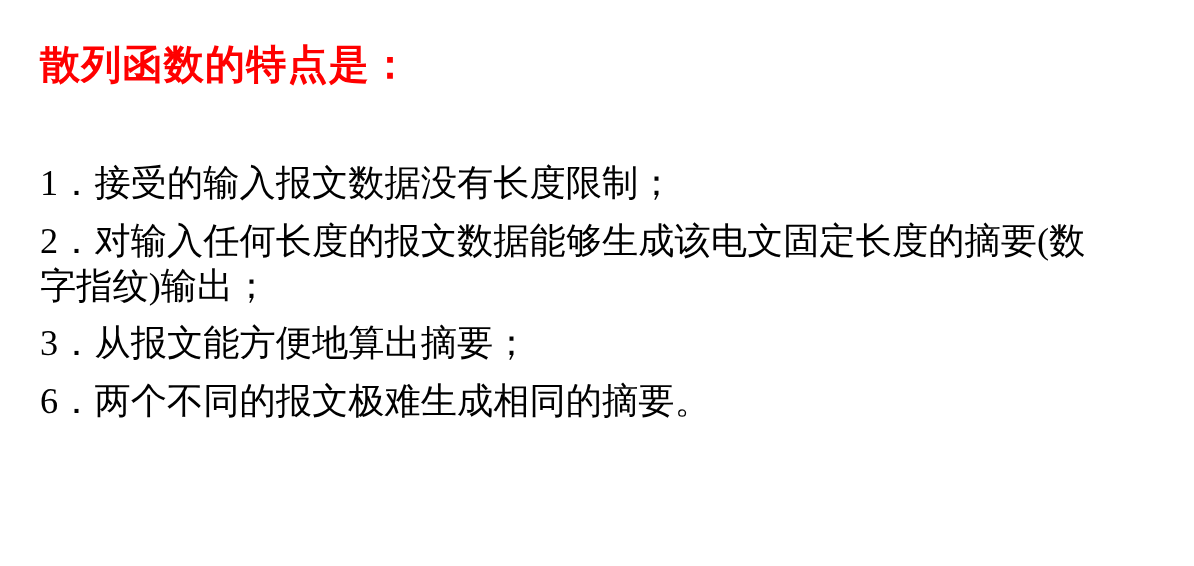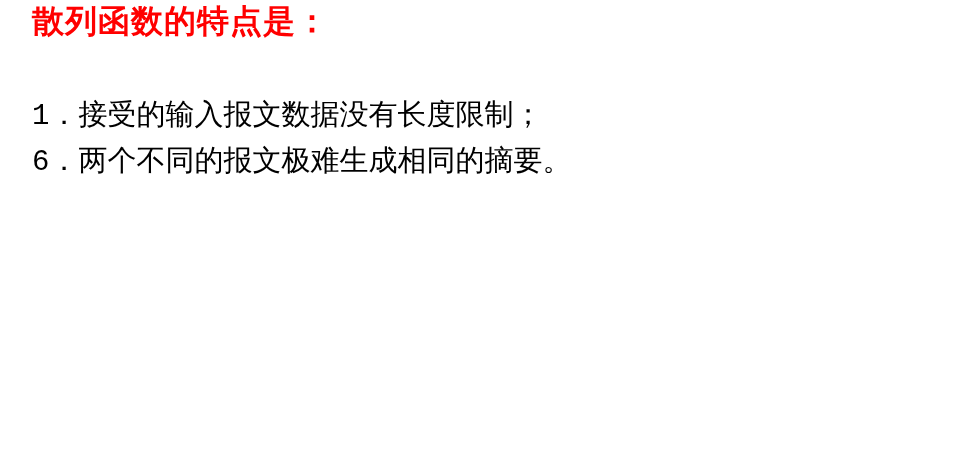--- a/index.html
+++ b/index.html
@@ -9,38 +9,37 @@
   }
   .slide {
     position: relative;
     width: 955px;
     height: 453px;
     background: #ffffff;
     overflow: hidden;
     font-family: "Liberation Serif", "DejaVu Serif", serif;
   }
   .slide-inner {
-    padding: 0 24px 0 32px;
+    padding: 30px 24px 0 32px;
   }
   .slide-title {
     color: #ff0000;
     font-size: 32px;
     font-weight: bold;
     line-height: 42px;
     margin: 0;
     letter-spacing: 1px;
   }
   .feature-list {
     margin-top: 57px;
     width: 900px;
     color: #000000;
   }
   .feature-item {
     margin: 0 0 10px 0;
-    font-family: Liberation Mono, monospace;
   }
   .feature-line {
     font-size: 29px;
     line-height: 36px;
     white-space: nowrap;
   }
 </style>
 </head>
 <body>
 
@@ -48,21 +47,28 @@
   <div class="slide-inner">
 
     <h1 class="slide-title">散列函数的特点是：</h1>
 
     <div class="feature-list">
 
       <div class="feature-item">
         <div class="feature-line">1．接受的输入报文数据没有长度限制；</div>
       </div>
 
+      <div class="feature-item">
+        <div class="feature-line">2．对输入任何长度的报文数据能够生成该电文固定长度的摘要(数</div>
+        <div class="feature-line">字指纹)输出；</div>
+      </div>
 
+      <div class="feature-item">
+        <div class="feature-line">3．从报文能方便地算出摘要；</div>
+      </div>
 
 
       <div class="feature-item">
         <div class="feature-line">6．两个不同的报文极难生成相同的摘要。</div>
       </div>
 
     </div>
   </div>
 </div>
 

